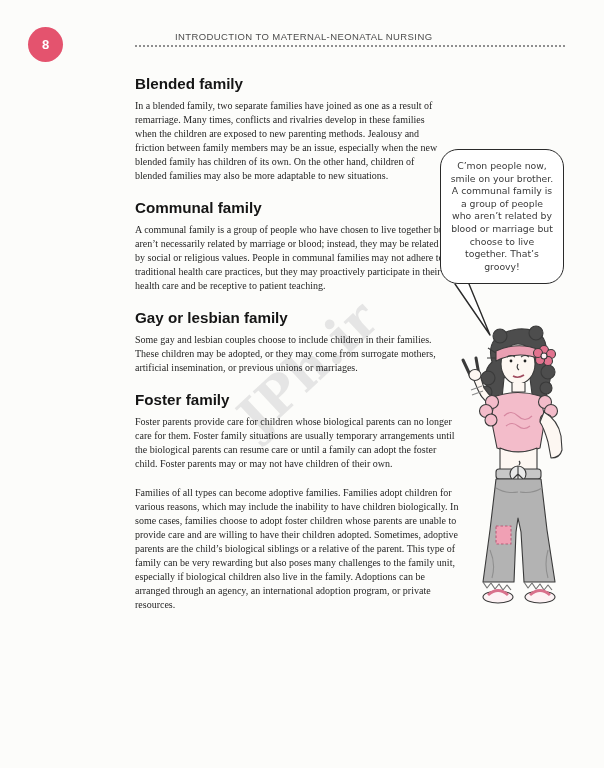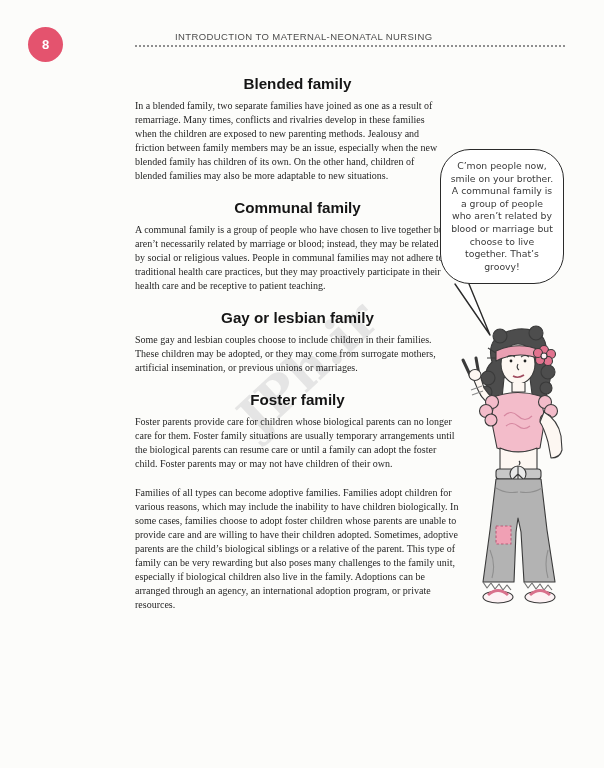--- a/index.html
+++ b/index.html
@@ -34,33 +34,33 @@
     transform:rotate(-43deg);transform-origin:center;
     font-family:"DejaVu Serif","Liberation Serif",serif;
     font-weight:bold;font-size:52px;color:#d4d4d4;opacity:.55;
     z-index:0;white-space:nowrap;line-height:60px;text-align:center;
   }
 
   
   .main-col{position:absolute;left:135px;top:74px;width:325px;z-index:1;}
   .section h2{
     margin:0 0 6px 0;font-size:15.2px;line-height:19px;color:#151515;
-    font-family:"Liberation Sans","DejaVu Sans",sans-serif;font-weight:bold;text-align:center;
+    font-family:"Liberation Sans","DejaVu Sans",sans-serif;font-weight:bold;
   }
   .section p{
     margin:0 0 15px 0;width:312px;
     font-family:"Liberation Serif","DejaVu Serif",serif;
     font-size:10px;line-height:14px;color:#262626;
   }
   .section p.wide{width:324px;}
 
   
   .bubble{
     position:absolute;left:440px;top:149px;width:104px;z-index:2;
-    background:#fff;border:1.6px solid #2a2a2a;border-radius:30px;
+    background:#fff;border:1.6px solid #2a2a2a;border-radius:18px;
     padding:10px 9px;text-align:center;
     font-family:"DejaVu Sans","Liberation Sans",sans-serif;
     font-size:9.3px;line-height:12.6px;color:#3a3a3a;
   }
   .bubble-tail{position:absolute;left:448px;top:283px;z-index:3;}
 
   .character{position:absolute;left:440px;top:320px;z-index:1;}
 </style>
 </head>
 <body>

